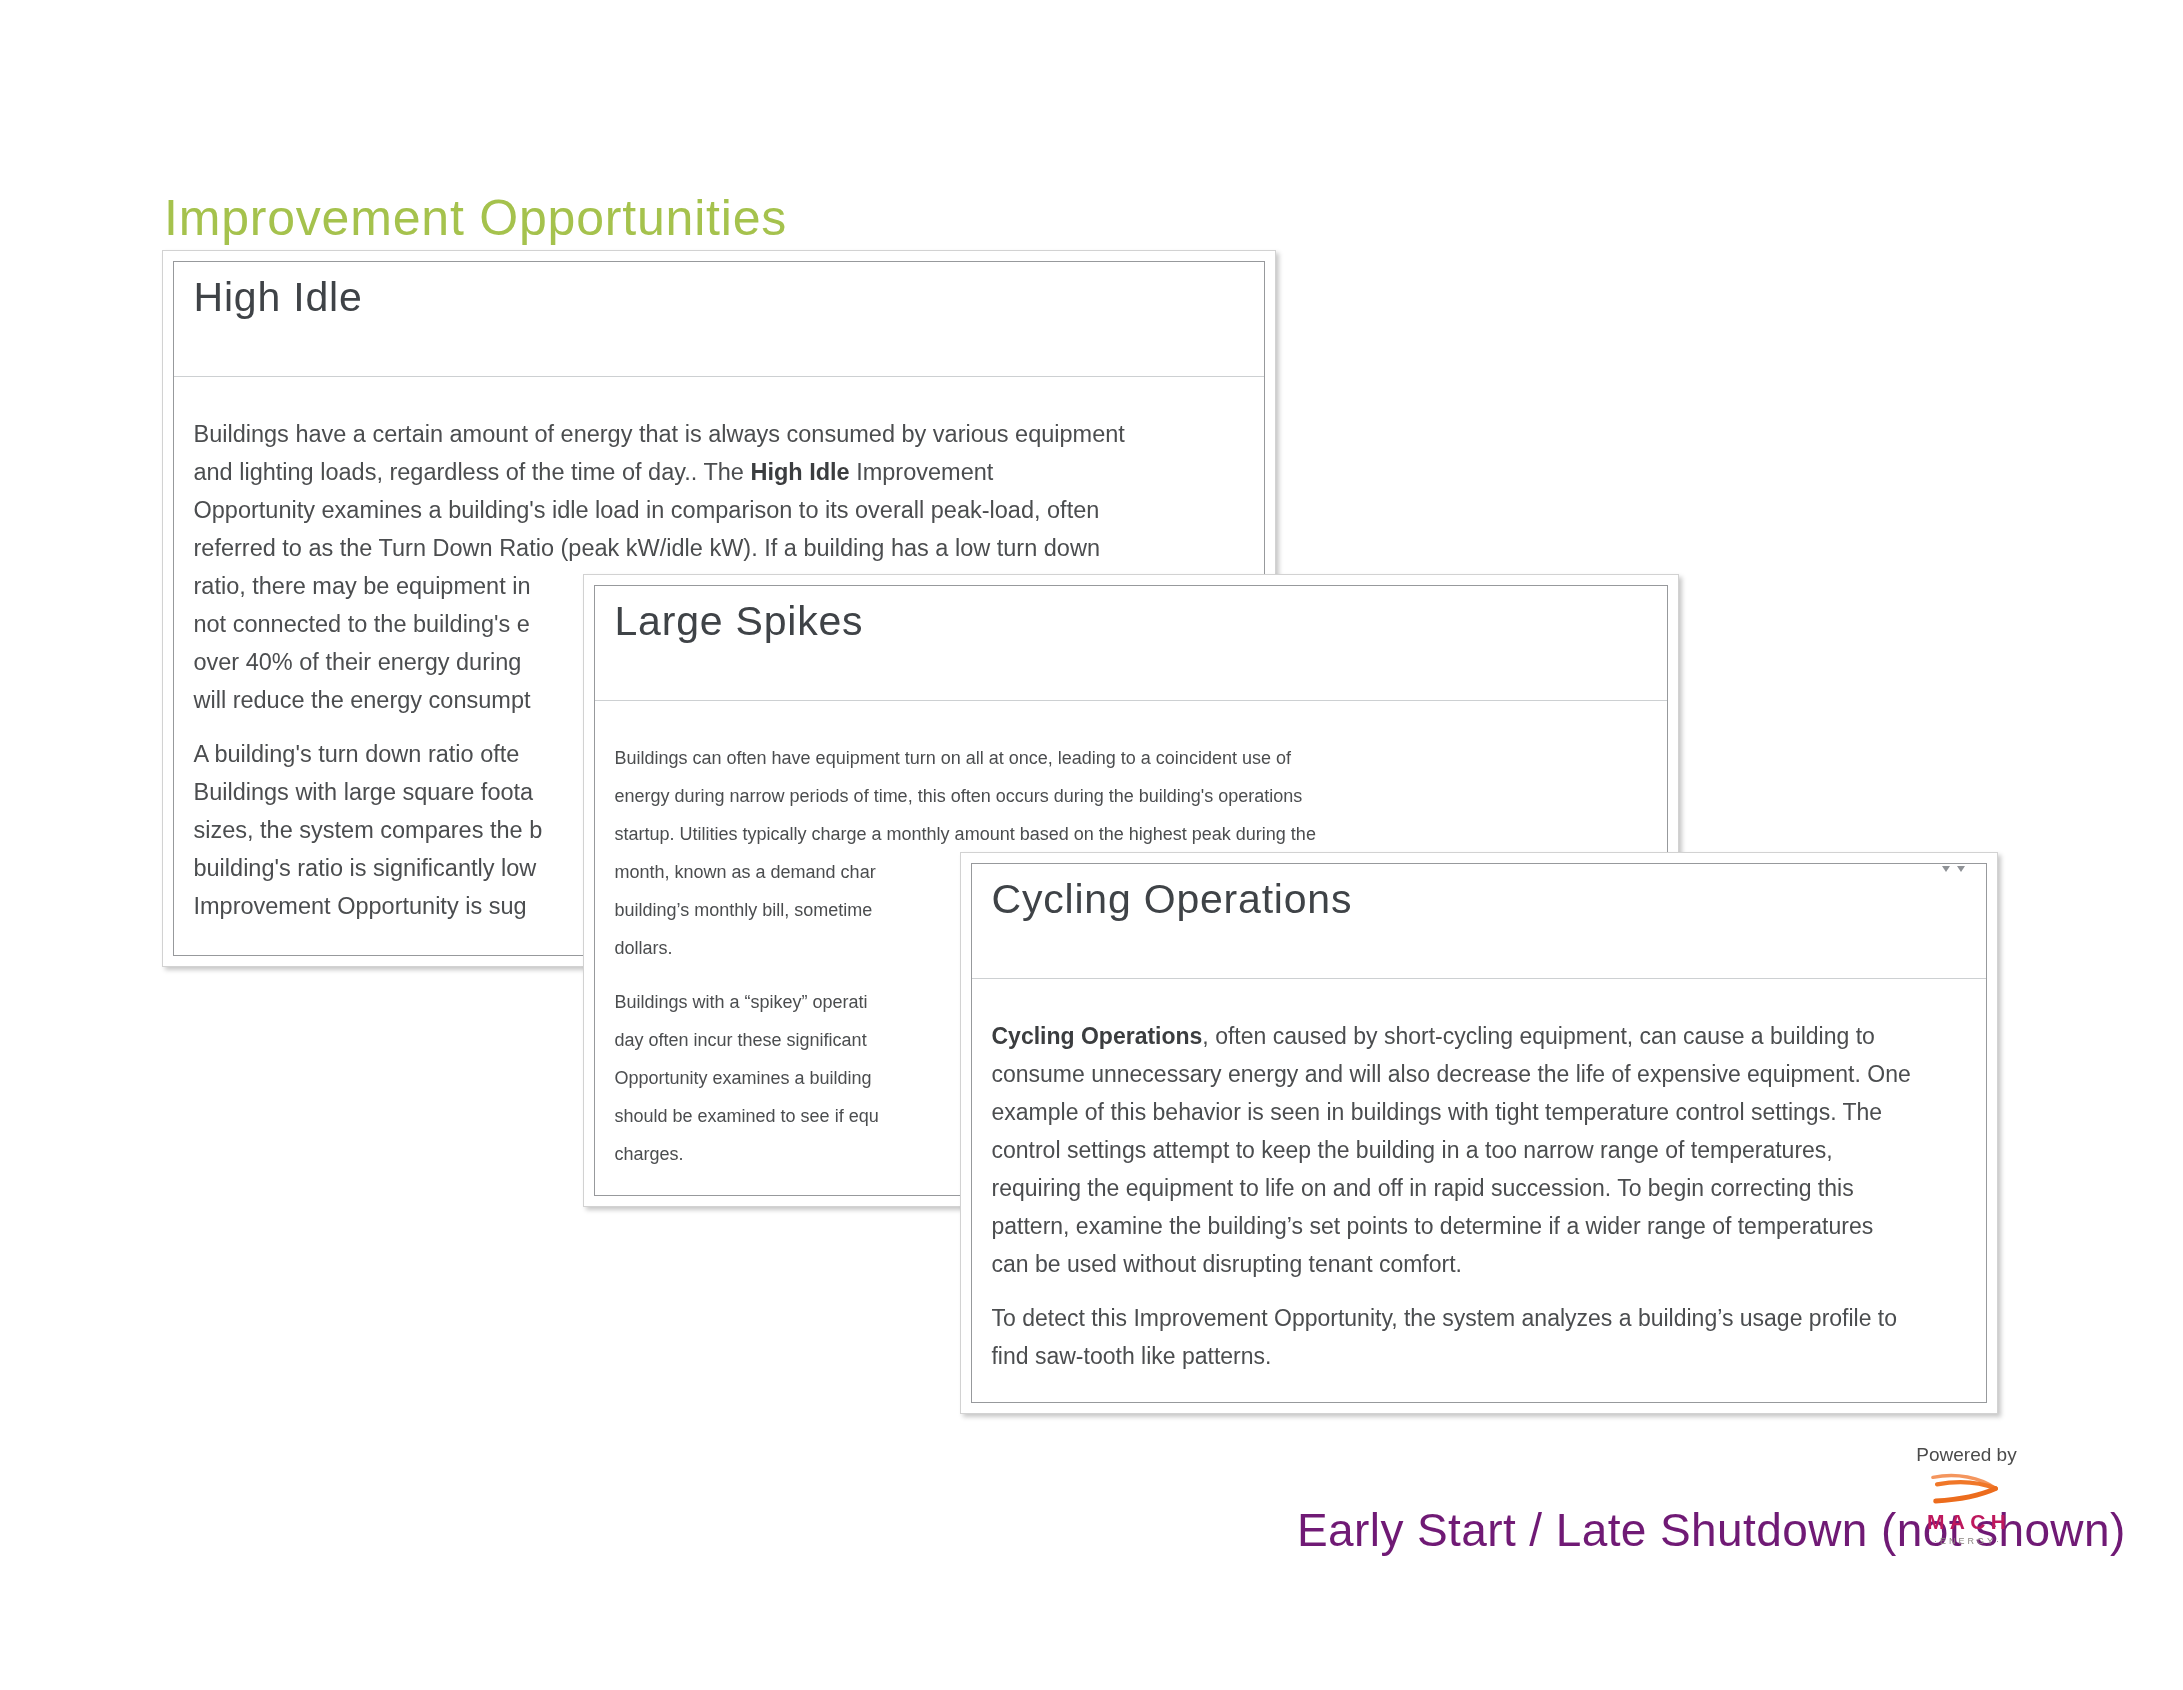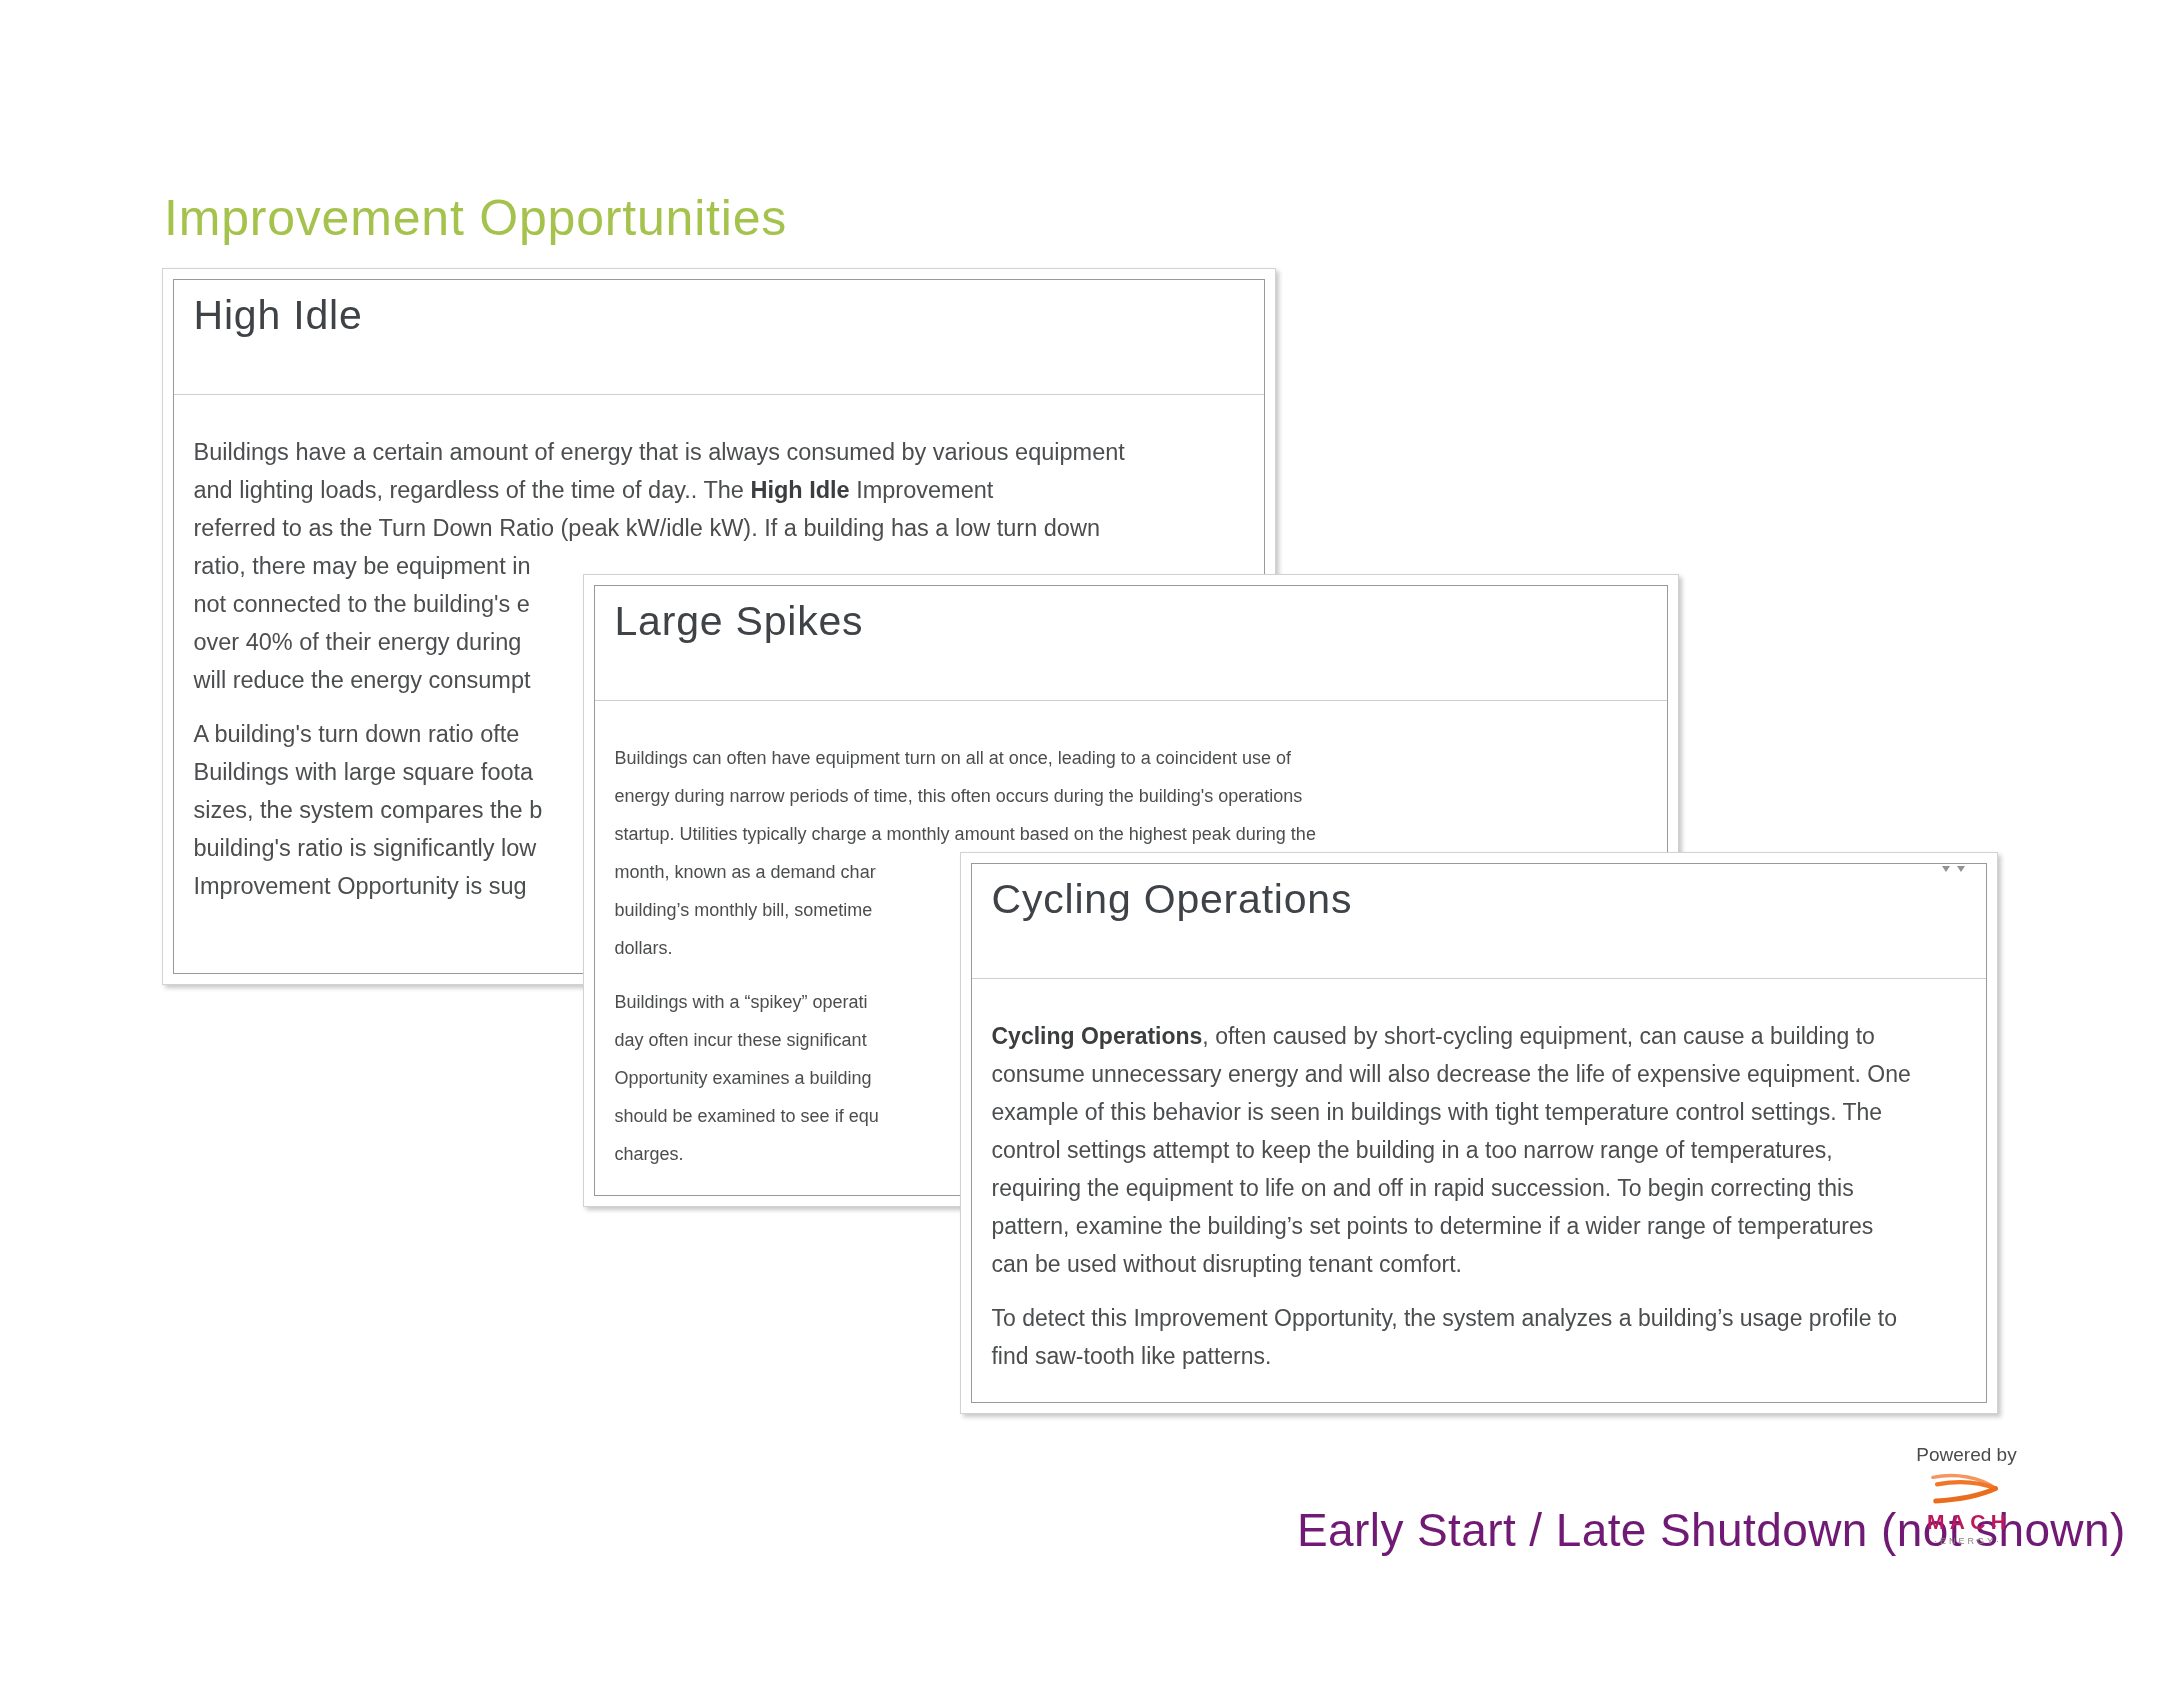--- a/index.html
+++ b/index.html
@@ -13,21 +13,21 @@
   }
   
   .frame{
     position:absolute;background:#ffffff;border:1.5px solid #d2d2d2;
     box-shadow:3px 3px 4.5px rgba(0,0,0,0.22);box-sizing:border-box;
   }
   .card{
     position:absolute;inset:9.8px;border:1.5px solid #97999c;background:#ffffff;
     box-sizing:border-box;overflow:hidden;
   }
-  .card1{left:162px;top:268px;width:1114px;height:717px;z-index:1;}
+  .card1{left:162px;top:250px;width:1114px;height:717px;z-index:1;}
   .card2{left:583px;top:574px;width:1096px;height:633px;z-index:2;}
   .card3{left:960px;top:852px;width:1038px;height:562px;z-index:3;}
   .card-header{height:114px;border-bottom:1.5px solid #cdd0d2;}
   .card-header h2{
     margin:0;padding:12px 0 0 19.7px;font-size:41px;font-weight:400;
     color:#3f4347;letter-spacing:0.8px;
   }
   .card-body{padding:38px 19.7px 0 19.7px;color:#4b4d4f;overflow:hidden;}
   .card1 .card-body{font-size:23.5px;}
   .card2 .card-body{font-size:18px;}
@@ -66,20 +66,21 @@
 
   <div class="frame card1">
     <div class="card">
       <div class="card-header">
         <h2>High Idle</h2>
       </div>
       <div class="card-body">
           <div class="para">
             <div class="line">Buildings have a certain amount of energy that is always consumed by various equipment</div>
             <div class="line">and lighting loads, regardless of the time of day.. The <strong>High Idle</strong> Improvement</div>
+            <div class="line">Opportunity examines a building's idle load in comparison to its overall peak-load, often</div>
             <div class="line">referred to as the Turn Down Ratio (peak kW/idle kW). If a building has a low turn down</div>
             <div class="line">ratio, there may be equipment in</div>
             <div class="line">not connected to the building's e</div>
             <div class="line">over 40% of their energy during</div>
             <div class="line">will reduce the energy consumpt</div>
           </div>
           <div class="para">
             <div class="line">A building's turn down ratio ofte</div>
             <div class="line">Buildings with large square foota</div>
             <div class="line">sizes, the system compares the b</div>

